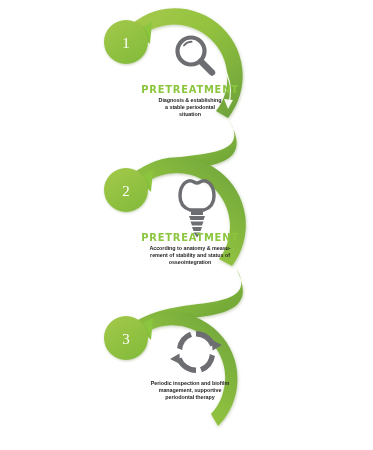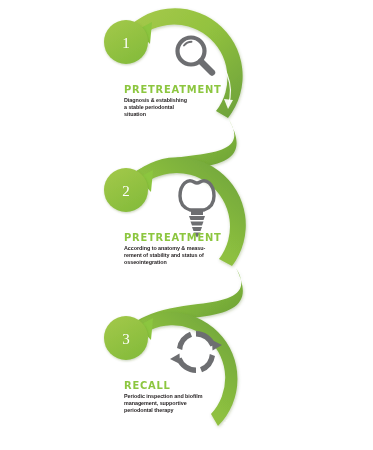--- a/index.html
+++ b/index.html
@@ -10,23 +10,23 @@
     overflow:hidden;
     position:relative;
   }
   #infographic{
     position:absolute;
     left:0;top:0;
     width:373px;height:450px;
   }
   .stage-text{
     position:absolute;
-    text-align:left;
+    text-align:center;
     width:120px;
-    left:124px;
+    left:130px;
   }
   .stage-title{
     font-family:"DejaVu Sans Condensed","Liberation Sans", sans-serif;
     font-weight:bold;
     font-size:11px;
     letter-spacing:0.8px;
     color:#8cc63f;
     margin:0 0 2px 0;
     line-height:11px;
   }
@@ -190,19 +190,18 @@
 <div class="stage-text" id="t2">
   <p class="stage-title">PRETREATMENT</p>
   <p class="stage-desc">
     <span>According to anatomy &amp; measu-</span><br>
     <span>rement of stability and status of</span><br>
     <span>osseointegration</span>
   </p>
 </div>
 
 <div class="stage-text" id="t3">
-  <p class="stage-title">RECALL</p>
   <p class="stage-desc">
     <span>Periodic inspection and biofilm</span><br>
     <span>management, supportive</span><br>
     <span>periodontal therapy</span>
   </p>
 </div>
 
 </body></html>

